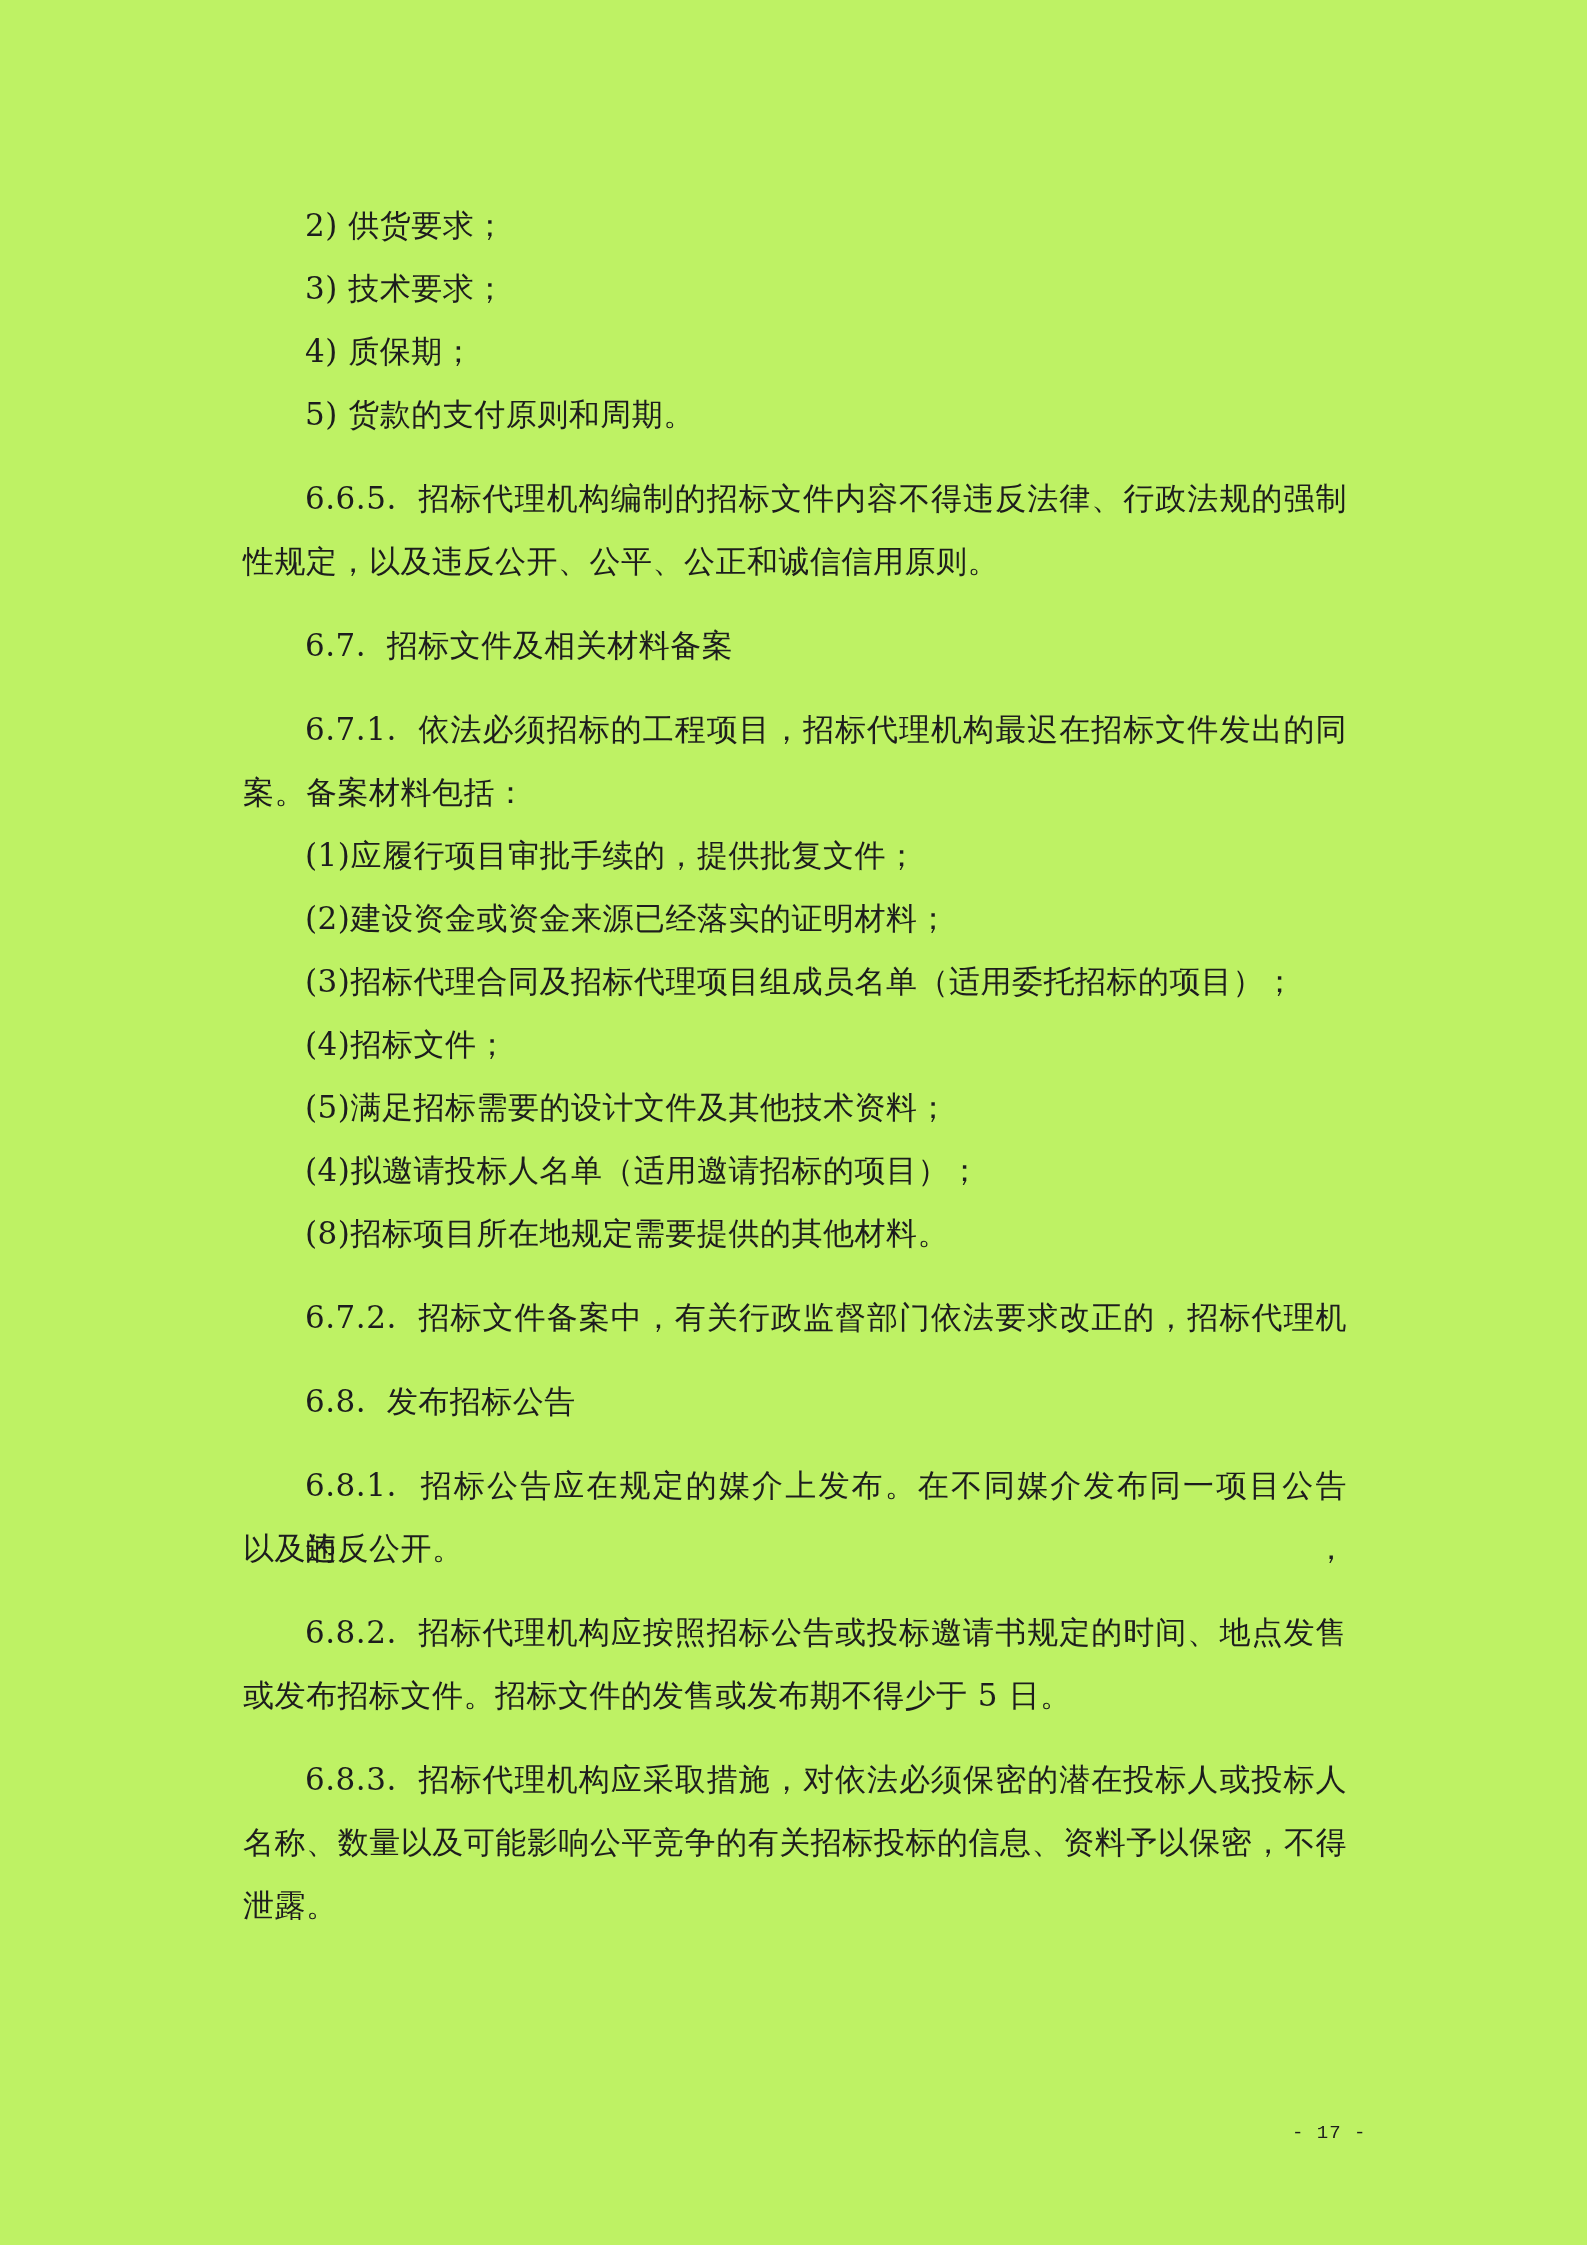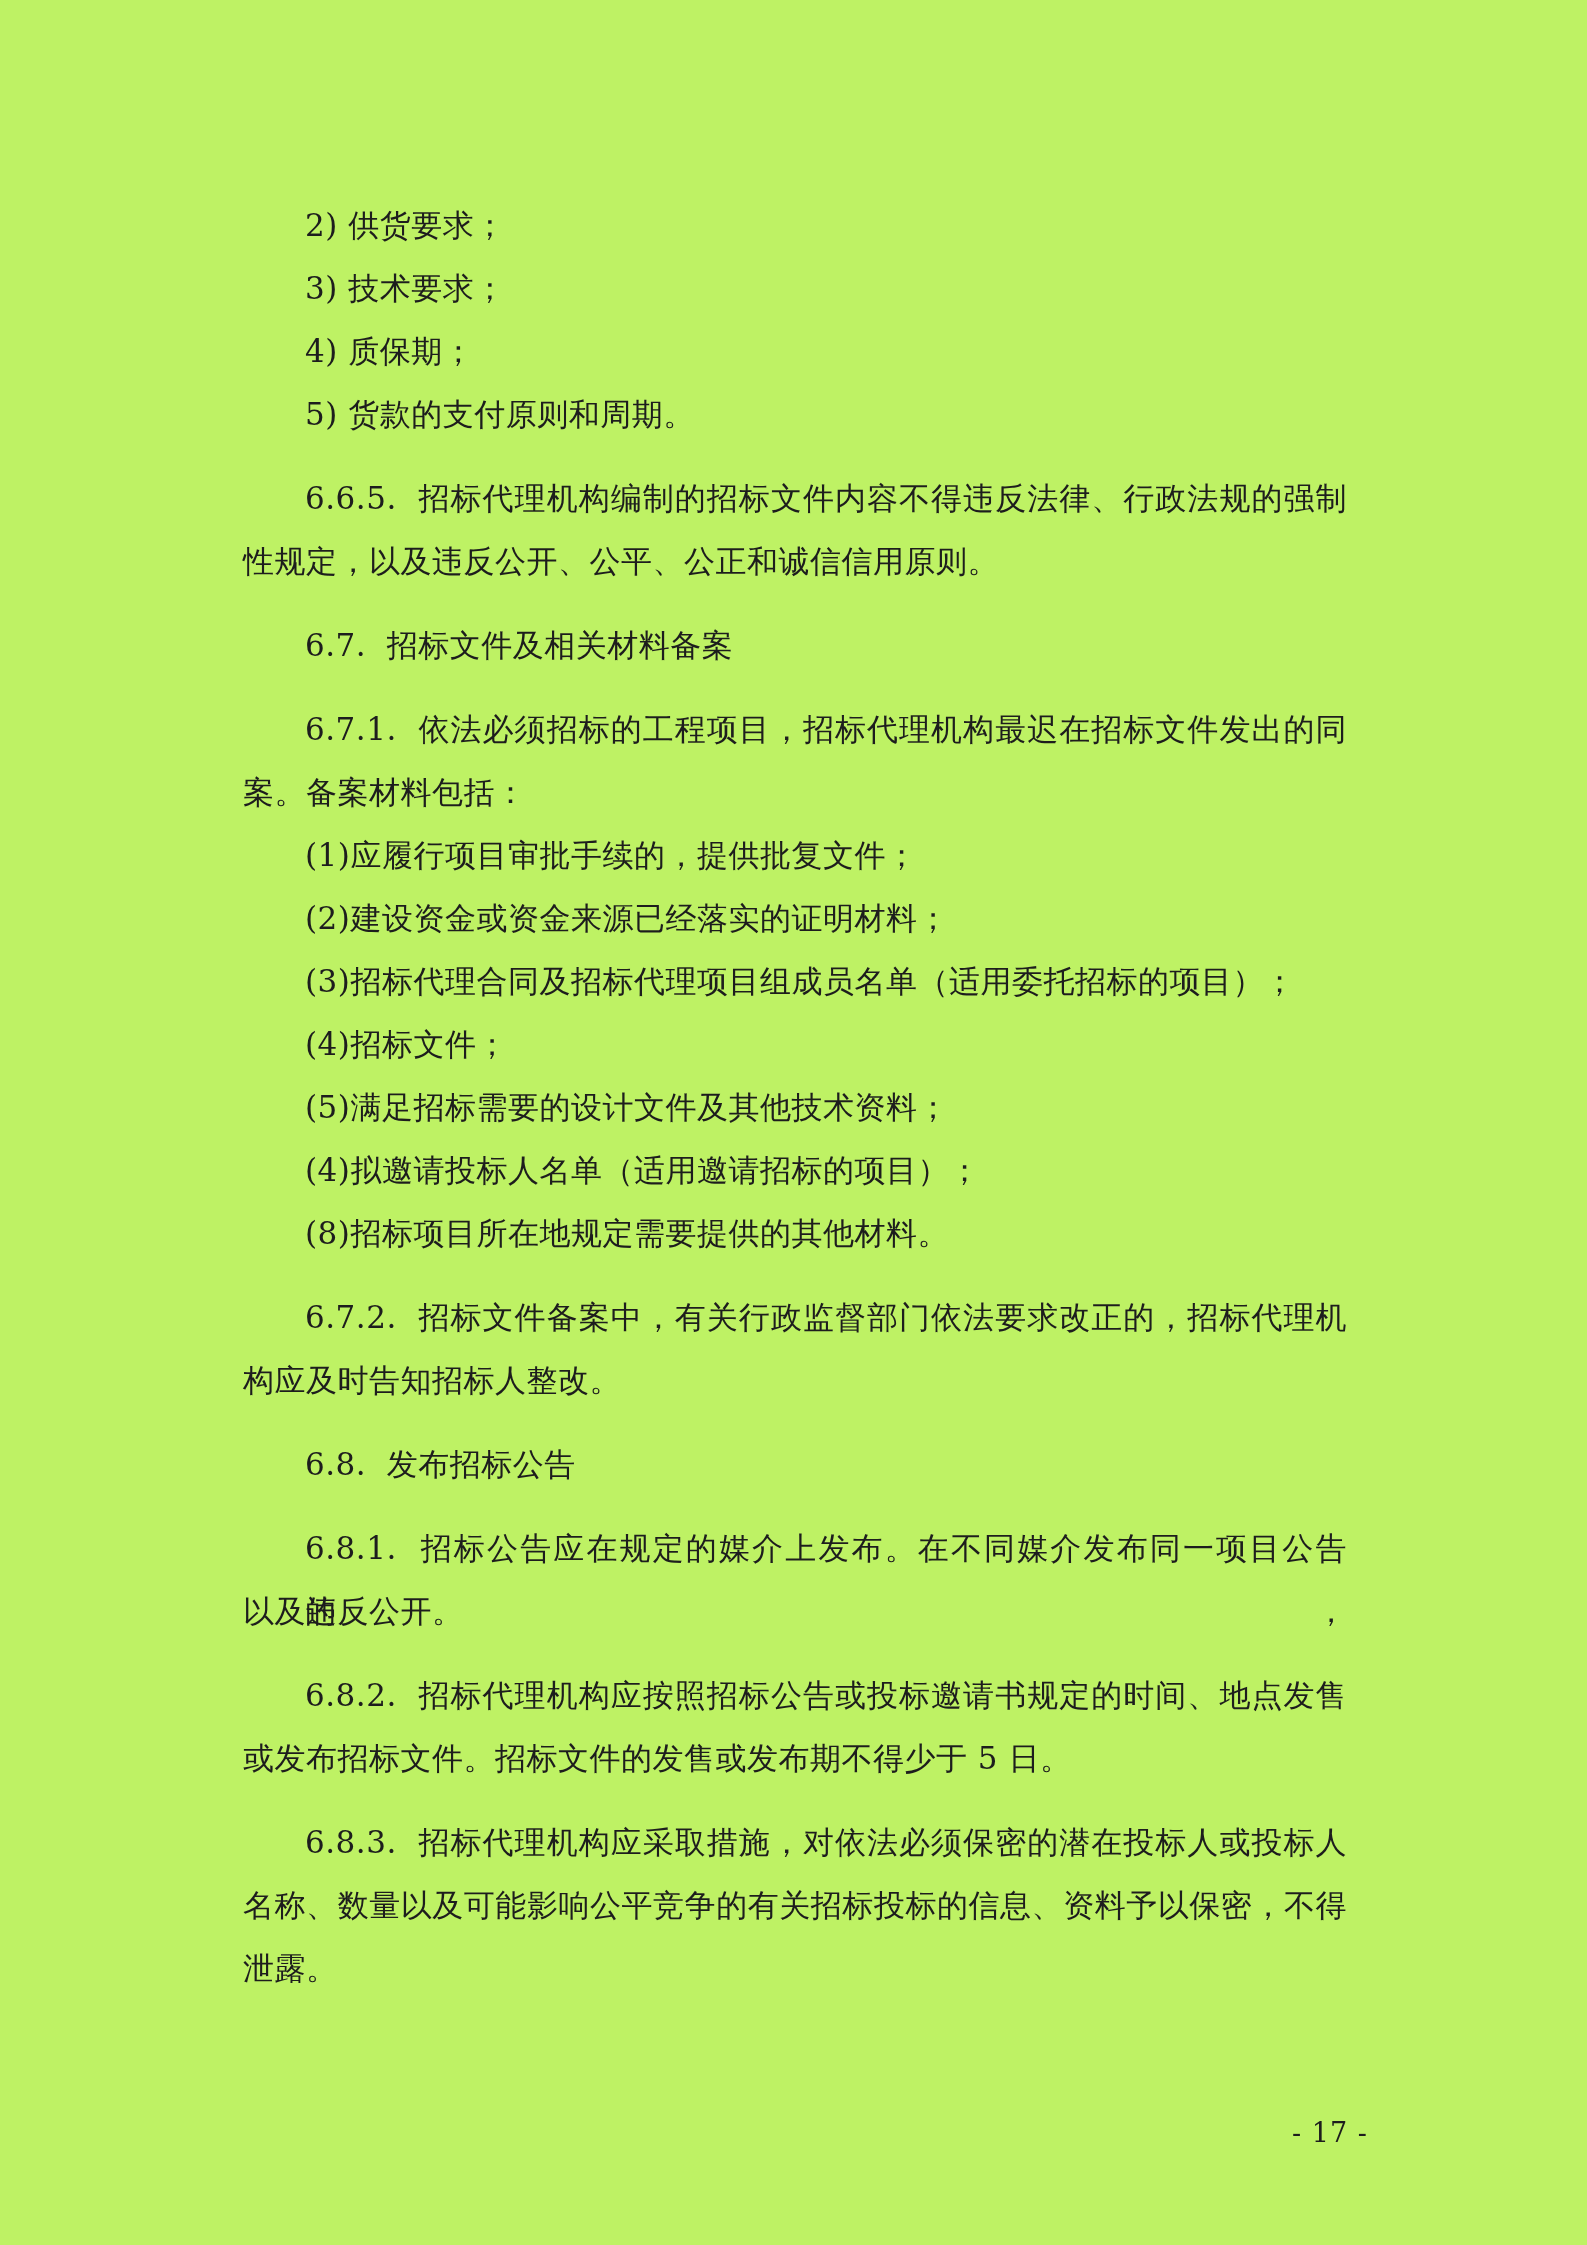--- a/index.html
+++ b/index.html
@@ -23,24 +23,25 @@
     white-space:pre-wrap;
     text-align:left;
     letter-spacing:0.5px;
   }
   .ln.indent{padding-left:62px;}
   .ln.fill{text-align:justify;text-align-last:justify;}
   .ln.sp{margin-top:21px;}
   .footer{
     position:absolute;
     left:1292px;top:2116px;
-    font-size:27px;
+    font-size:19px;
     line-height:34px;
     color:#1d1d1d;
     letter-spacing:1px;
+    font-family:Liberation Mono, monospace;
   }
 </style>
 </head>
 <body>
 
 <div class="page">
   <div class="content">
       <div class="ln indent">2) 供货要求；</div>
       <div class="ln indent">3) 技术要求；</div>
       <div class="ln indent">4) 质保期；</div>
@@ -51,21 +52,20 @@
       <div class="ln indent fill sp">6.7.1.  依法必须招标的工程项目，招标代理机构最迟在招标文件发出的同</div>
       <div class="ln">案。备案材料包括：</div>
       <div class="ln indent">(1)应履行项目审批手续的，提供批复文件；</div>
       <div class="ln indent">(2)建设资金或资金来源已经落实的证明材料；</div>
       <div class="ln indent">(3)招标代理合同及招标代理项目组成员名单（适用委托招标的项目）；</div>
       <div class="ln indent">(4)招标文件；</div>
       <div class="ln indent">(5)满足招标需要的设计文件及其他技术资料；</div>
       <div class="ln indent">(4)拟邀请投标人名单（适用邀请招标的项目）；</div>
       <div class="ln indent">(8)招标项目所在地规定需要提供的其他材料。</div>
       <div class="ln indent fill sp">6.7.2.  招标文件备案中，有关行政监督部门依法要求改正的，招标代理机</div>
-      <div class="ln">构应及时告知招标人整改。</div>
       <div class="ln indent sp">6.8.  发布招标公告</div>
       <div class="ln indent fill sp">6.8.1.  招标公告应在规定的媒介上发布。在不同媒介发布同一项目公告的，</div>
       <div class="ln">以及违反公开。</div>
       <div class="ln indent fill sp">6.8.2.  招标代理机构应按照招标公告或投标邀请书规定的时间、地点发售</div>
       <div class="ln">或发布招标文件。招标文件的发售或发布期不得少于 5 日。</div>
       <div class="ln indent fill sp">6.8.3.  招标代理机构应采取措施，对依法必须保密的潜在投标人或投标人</div>
       <div class="ln fill">名称、数量以及可能影响公平竞争的有关招标投标的信息、资料予以保密，不得</div>
       <div class="ln">泄露。</div>
     </div>
   <div class="footer">- 17 -</div>

